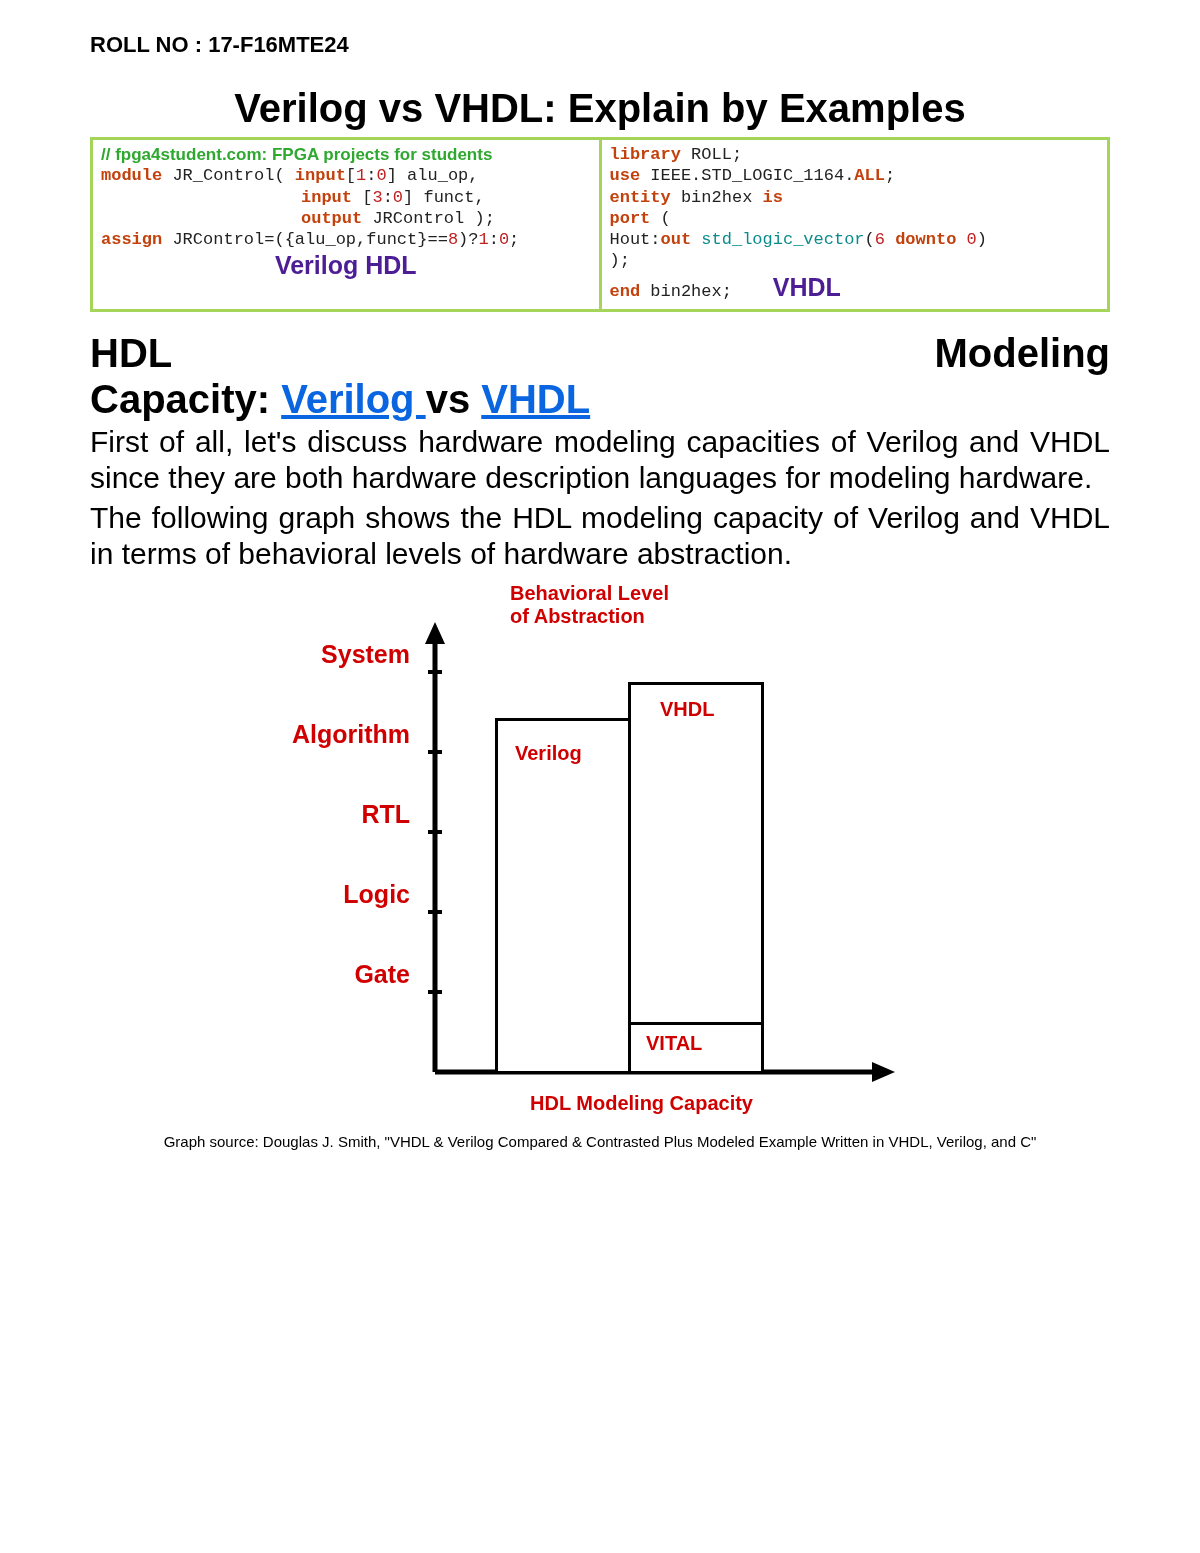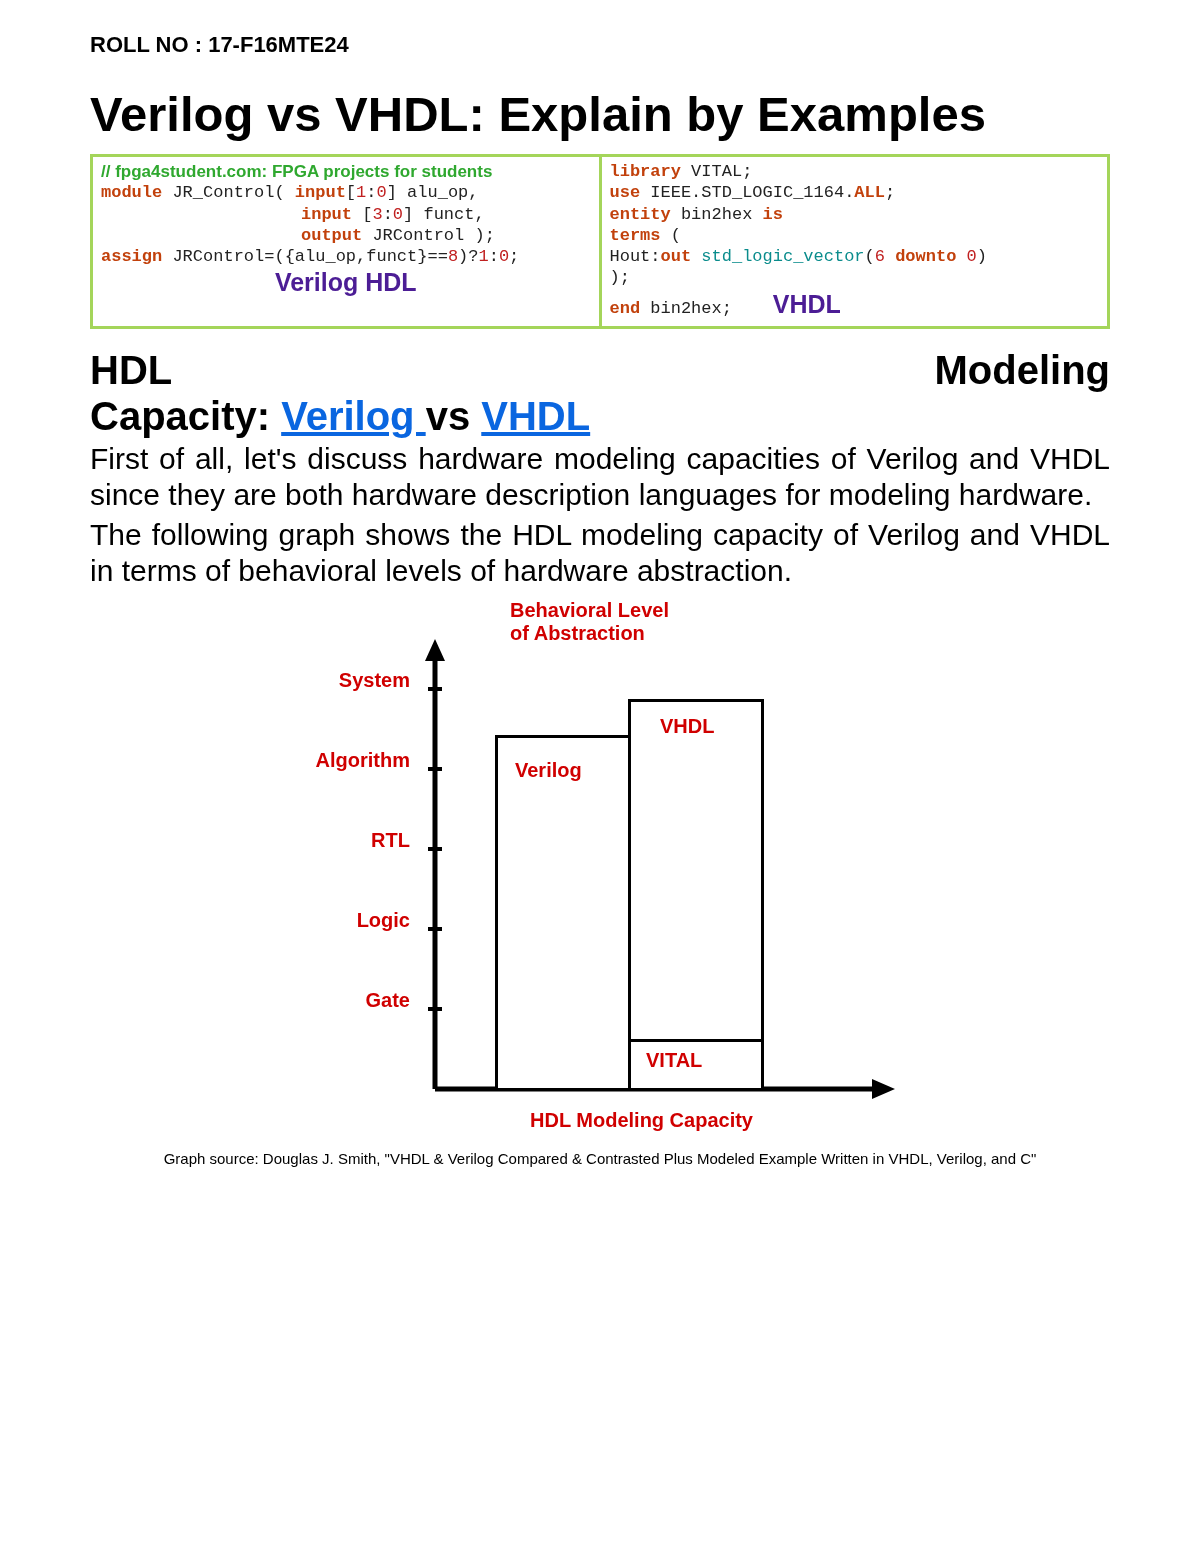--- a/index.html
+++ b/index.html
@@ -12,23 +12,23 @@
   .page {
     padding: 32px 90px 40px 90px;
   }
   .roll {
     font-weight: bold;
     font-size: 22px;
     margin-bottom: 28px;
   }
   .title {
     font-weight: bold;
-    font-size: 49px;
-    text-align: left;
-    margin-bottom: 12px;
+    font-size: 40px;
+    text-align: center;
+    margin-bottom: 6px;
   }
   
   .codes {
     display: flex;
     border: 3px solid #a4d55a;
     background: #fff;
     margin-bottom: 16px;
     justify-content: space-between;
   }
   .pane {
@@ -88,21 +88,21 @@
     justify-content:center;
     margin-top:10px;
   }
   .diagram {
     position: relative;
     width: 620px;
     height: 540px;
   }
   .redtxt { color:#d00000; font-weight:bold; font-family:Arial; }
   .axisTitle { position:absolute; left:220px; top:0; font-size:20px; text-align:left;}
-  .ylabels { position:absolute; left:0; top:70px; font-size:20px; }
+  .ylabels { position:absolute; left:0; top:58px; font-size:25px; }
   .ylabels div { height:80px; text-align:right; width:120px; }
   svg.axes { position:absolute; left:130px; top:40px; }
   .bar { position:absolute; border:3px solid #000; background:#fff; }
   .barLabel { position:absolute; font-size:20px; }
   .xTitle { position:absolute; left:240px; top:510px; font-size:20px; }
   .source {
     font-size:15px;
     text-align:center;
     margin-top:11px;
   }
@@ -128,24 +128,24 @@
       <div style="padding-left:200px;">
         <span class="kw">output</span><span class="txt"> JRControl );</span>
       </div>
       <div>
         <span class="kw">assign</span><span class="txt"> JRControl=({alu_op,funct}==</span><span class="num">8</span><span class="txt">)?</span><span class="num">1</span><span class="txt">:</span><span class="num">0</span><span class="txt">;</span>
       </div>
       <div class="paneLabelRow"><span class="paneLabel">Verilog HDL</span></div>
     </div>
 
     <div class="pane">
-      <div><span class="kw">library</span><span class="txt"> VITAL;</span></div>
+      <div><span class="kw">library</span><span class="txt"> ROLL;</span></div>
       <div><span class="kw">use</span><span class="txt"> IEEE.STD_LOGIC_1164.</span><span class="kw">ALL</span><span class="txt">;</span></div>
       <div><span class="kw">entity</span><span class="txt"> bin2hex </span><span class="kw">is</span></div>
-      <div><span class="kw">terms</span><span class="txt"> (</span></div>
+      <div><span class="kw">port</span><span class="txt"> (</span></div>
       <div><span class="txt">Hout:</span><span class="kw">out</span><span class="teal"> std_logic_vector</span><span class="txt">(</span><span class="num">6</span><span class="kw"> downto </span><span class="num">0</span><span class="txt">)</span></div>
       <div><span class="txt">);</span></div>
       <div><span class="kw">end</span><span class="txt"> bin2hex;</span>
         &nbsp;&nbsp;&nbsp;<span class="paneLabel">VHDL</span>
       </div>
     </div>
   </div>
 
   <div class="h2">
     <span>HDL</span>

